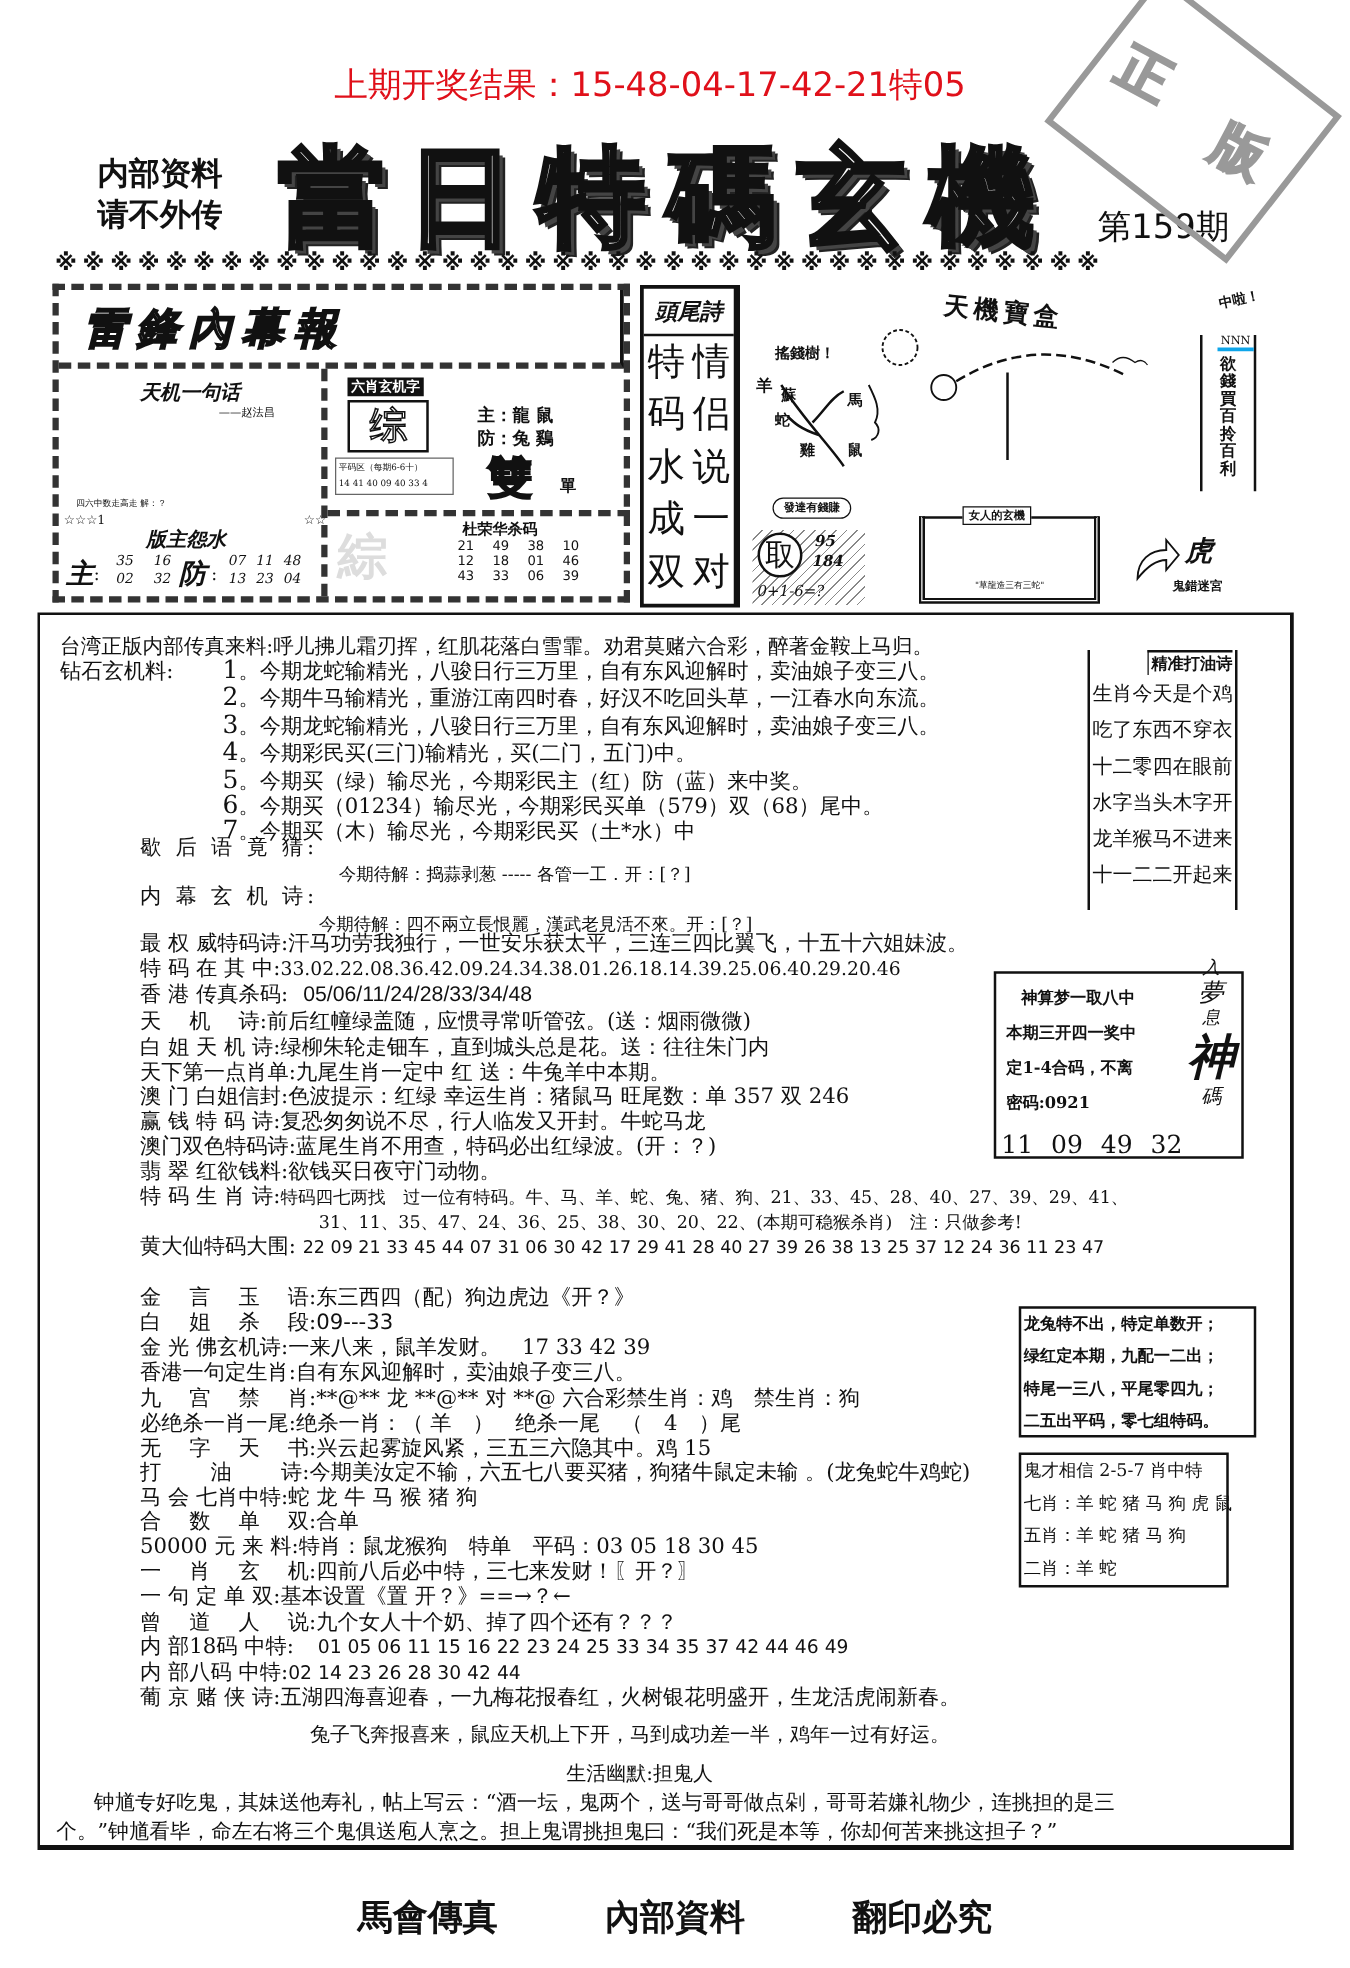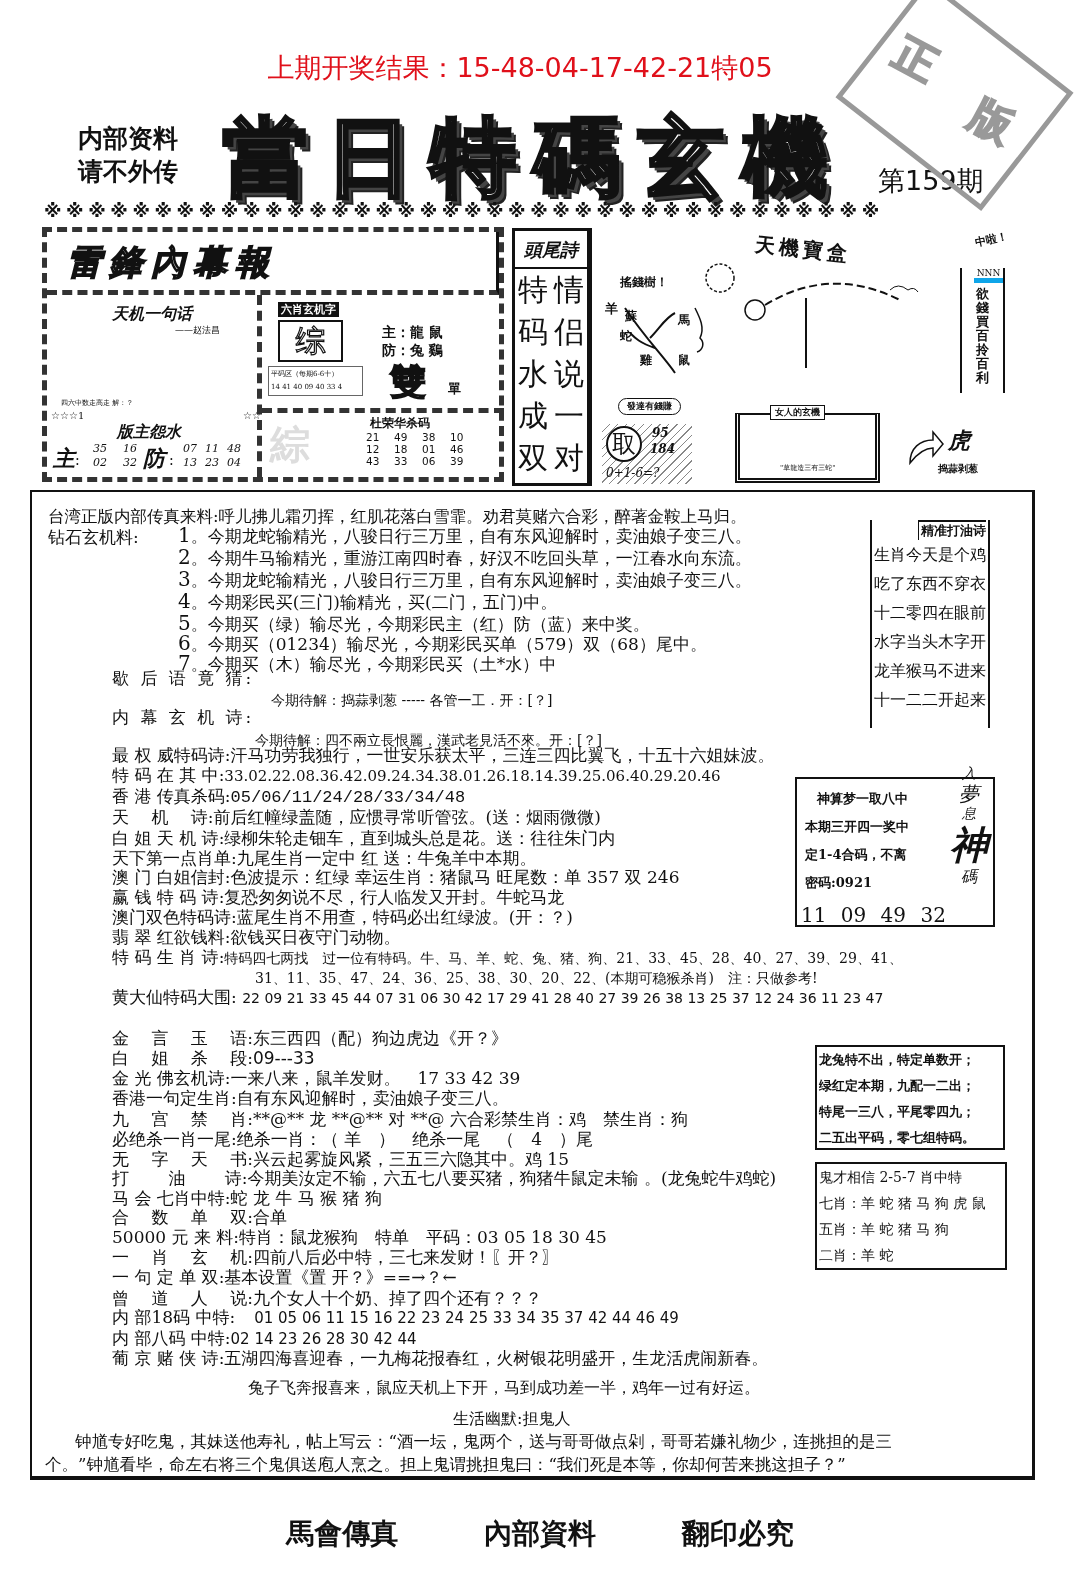--- a/index.html
+++ b/index.html
@@ -168,42 +168,42 @@
   <div style="position:absolute;left:155px;top:8px;font-size:20px;font-weight:bold;transform:rotate(6deg);letter-spacing:4px;">天機寶盒</div>
   <svg style="position:absolute;left:140px;top:42px;" width="180" height="60" viewBox="0 0 180 60">
     <circle cx="15" cy="40" r="10" stroke="#111" fill="none" stroke-width="1.5"></circle>
     <path d="M25 35 Q90 -5 160 30" stroke="#111" stroke-width="2" fill="none" stroke-dasharray="8 4"></path>
     <path d="M150 20 q8 -8 18 0 q6 -4 10 2" stroke="#111" fill="none"></path>
   </svg>
   <div style="position:absolute;left:205px;top:70px;width:1.5px;height:70px;background:#111;"></div>
 
   <div style="position:absolute;left:375px;top:4px;font-size:11px;font-weight:bold;transform:rotate(-12deg);">中啦！</div>
   <div style="position:absolute;left:360px;top:40px;width:45px;height:125px;border-left:2px solid #111;border-right:2px solid #111;text-align:center;">
-    <div style="font-size:9px;border-bottom:5px solid #0ea5e9;margin-left:12px;">NNN</div>
+    <div style="font-size:9px;border-bottom:3px solid #0ea5e9;margin-left:12px;">NNN</div>
     <div style="font-size:13px;font-weight:bold;line-height:14px;width:14px;margin:4px auto 0;word-break:break-all;">欲錢買百拎百利</div>
   </div>
 
   <div style="position:absolute;left:18px;top:170px;font-size:9px;font-weight:bold;border:1.5px solid #111;border-radius:12px;padding:1px 8px;">發達有錢賺</div>
   <div style="position:absolute;left:2px;top:196px;width:90px;height:60px;background:repeating-linear-gradient(135deg,#fff 0 5px,#888 5px 6px);">
     <div style="position:absolute;left:4px;top:2px;width:36px;height:36px;border:2px solid #111;border-radius:50%;text-align:center;font-size:24px;line-height:32px;background:#fff;">取</div>
     <div style="position:absolute;left:50px;top:2px;font-size:12px;font-weight:bold;font-style:italic;">95</div>
     <div style="position:absolute;left:48px;top:18px;font-size:12px;font-weight:bold;font-style:italic;">184</div>
     <div style="position:absolute;left:4px;top:42px;font-size:12px;font-style:italic;">0+1-6=?</div>
   </div>
 
   <div style="position:absolute;left:135px;top:185px;width:145px;height:70px;border-left:5px double #111;border-right:5px double #111;border-bottom:5px double #111;border-top:2px solid #111;">
     <div style="position:absolute;left:30px;top:-10px;font-size:9px;background:#fff;border:1px solid #111;padding:0 4px;font-weight:bold;">女人的玄機</div>
     <div style="position:absolute;left:40px;top:48px;font-size:7px;">"草龍造三有三蛇"</div>
   </div>
 
   <svg style="position:absolute;left:305px;top:200px;" width="40" height="40" viewBox="0 0 40 40">
     <path d="M5 35 C5 20 15 12 28 12 L28 4 L38 16 L28 28 L28 20 C20 20 12 26 5 35 Z" stroke="#111" stroke-width="1.5" fill="none"></path>
   </svg>
   <div style="position:absolute;left:348px;top:198px;font-size:22px;font-weight:bold;font-style:italic;">虎</div>
-  <div style="position:absolute;left:338px;top:234px;font-size:10px;font-weight:bold;">捣蒜剥葱</div>
+  <div style="position:absolute;left:338px;top:234px;font-size:10px;font-weight:bold;">鬼錯迷宮</div>
 </div>
 
 <div class="abs main-box"></div>
 
 <div class="line" style="left:48px;top:507px;font-size:16.5px;">台湾正版内部传真来料:呼儿拂儿霜刃挥，红肌花落白雪霏。劝君莫赌六合彩，醉著金鞍上马归。</div>
 <div class="line" style="left:48px;top:527px;">钻石玄机料:</div>
 
 <div>
   <div class="line" style="left:178px;top:525px;"><span style="font-size:20px;">1</span>。<span>今期龙蛇输精光，八骏日行三万里，自有东风迎解时，卖油娘子变三八。</span></div>
   <div class="line" style="left:178px;top:547px;"><span style="font-size:20px;">2</span>。<span>今期牛马输精光，重游江南四时春，好汉不吃回头草，一江春水向东流。</span></div>
@@ -215,21 +215,21 @@
 </div>
 
 <div class="line" style="left:112px;top:668px;letter-spacing:3px;">歇 后 语 竟 猜:</div>
 <div class="line sm" style="left:255px;top:690px;margin-left:16px;">今期待解：捣蒜剥葱 ----- 各管一工．开：[？]</div>
 <div class="line" style="left:112px;top:707px;letter-spacing:3px;">内 幕 玄 机 诗:</div>
 <div class="line sm" style="left:255px;top:730px;">今期待解：四不兩立長恨麗，漢武老見活不來。开：[？]</div>
 
 <div>
   <div class="line" style="left:112px;top:745px;"><span class="lbl">最 权 威特码诗</span>:<span>汗马功劳我独行，一世安乐获太平，三连三四比翼飞，十五十六姐妹波。</span></div>
   <div class="line" style="left:112px;top:765px;"><span class="lbl">特 码 在 其 中</span>:<span style="font-size:15px;">33.02.22.08.36.42.09.24.34.38.01.26.18.14.39.25.06.40.29.20.46</span></div>
-  <div class="line" style="left:112px;top:786px;"><span class="lbl">香 港 传真杀码</span>:<span style="font-family:Liberation Mono, monospace;">05/06/11/24/28/33/34/48</span></div>
+  <div class="line" style="left:112px;top:786px;"><span class="lbl">香 港 传真杀码</span>:<span style="font-family:Liberation Sans, sans-serif;margin-left:12px;">05/06/11/24/28/33/34/48</span></div>
   <div class="line" style="left:112px;top:807px;"><span class="lbl">天　 机　 诗</span>:<span>前后红幢绿盖随，应惯寻常听管弦。(送：烟雨微微)</span></div>
   <div class="line" style="left:112px;top:828px;"><span class="lbl">白 姐 天 机 诗</span>:<span>绿柳朱轮走钿车，直到城头总是花。送：往往朱门内</span></div>
   <div class="line" style="left:112px;top:848px;"><span class="lbl">天下第一点肖单</span>:<span>九尾生肖一定中 红 送：牛兔羊中本期。</span></div>
   <div class="line" style="left:112px;top:867px;"><span class="lbl">澳 门 白姐信封</span>:<span>色波提示：红绿 幸运生肖：猪鼠马 旺尾数：单 357 双 246</span></div>
   <div class="line" style="left:112px;top:887px;"><span class="lbl">赢 钱 特 码 诗</span>:<span>复恐匆匆说不尽，行人临发又开封。牛蛇马龙</span></div>
   <div class="line" style="left:112px;top:907px;"><span class="lbl">澳门双色特码诗</span>:<span>蓝尾生肖不用查，特码必出红绿波。(开：？)</span></div>
   <div class="line" style="left:112px;top:927px;"><span class="lbl">翡 翠 红欲钱料</span>:<span>欲钱买日夜守门动物。</span></div>
 </div>
 
 <div class="line" style="left:112px;top:947px;"><span class="lbl">特 码 生 肖 诗</span>:<span style="font-size:14px;">特码四七两找　过一位有特码。牛、马、羊、蛇、兔、猪、狗、21、33、45、28、40、27、39、29、41、</span></div>
@@ -290,21 +290,21 @@
   </div>
 </div>
 
 <div class="side-box" style="left:815px;top:1045px;width:190px;height:105px;font-size:13px;font-weight:bold;">
   <div class="row" style="line-height:26px;">龙兔特不出，特定单数开；</div>
   <div class="row" style="line-height:26px;">绿红定本期，九配一二出；</div>
   <div class="row" style="line-height:26px;">特尾一三八，平尾零四九；</div>
   <div class="row" style="line-height:26px;">二五出平码，零七组特码。</div>
 </div>
 
-<div class="side-box" style="left:815px;top:1162px;width:192px;height:108px;font-size:14px;">
+<div class="side-box" style="left:815px;top:1162px;width:168px;height:108px;font-size:14px;">
   <div class="row" style="line-height:26px;">鬼才相信 2-5-7 肖中特</div>
   <div class="row" style="line-height:26px;">七肖：羊 蛇 猪 马 狗 虎 鼠</div>
   <div class="row" style="line-height:26px;">五肖：羊 蛇 猪 马 狗</div>
   <div class="row" style="line-height:26px;">二肖：羊 蛇</div>
 </div>
 
 <div class="abs footer">
   <span>馬會傳真</span>
   <span>內部資料</span>
   <span>翻印必究</span>

